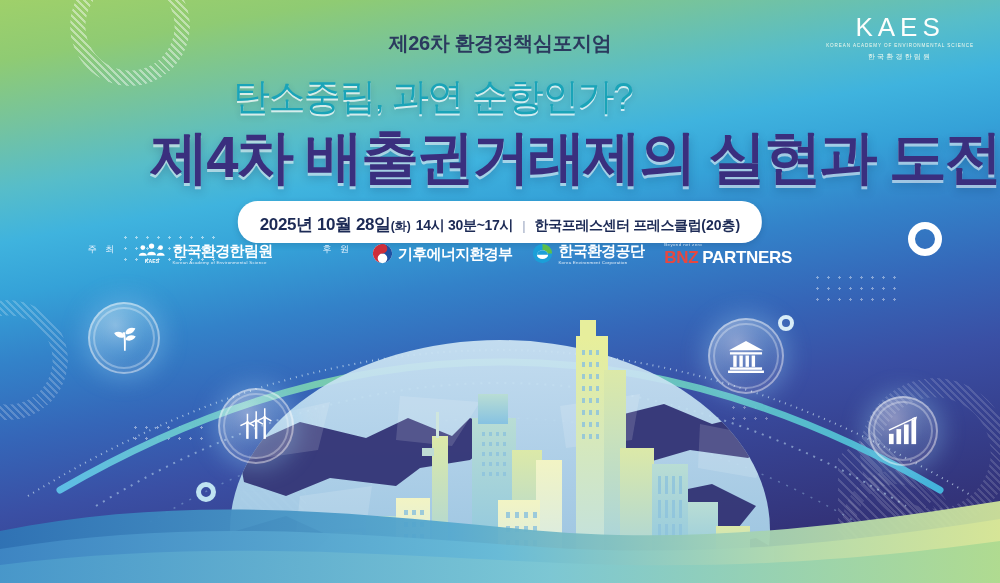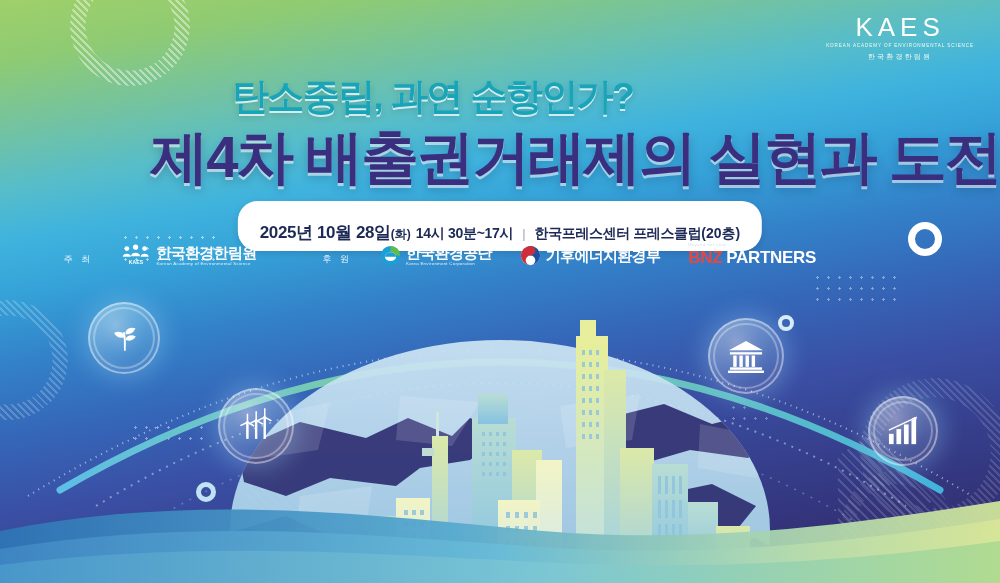--- a/index.html
+++ b/index.html
@@ -125,52 +125,52 @@
 
   #eyebrow {
     position:absolute; top:30px; left:0; width:1000px;
     text-align:center;
     font-size:20px; font-weight:700; letter-spacing:-.4px;
     color:#2b3a5e;
   }
   #subtitle {
     position:absolute; top:72px; left:0; width:865px;
     text-align:center;
-    font-size:37px; font-weight:700; letter-spacing:-1.6px;
+    font-size:37px; font-weight:400; letter-spacing:-1.6px;
     color:#1aa4b8;
     text-shadow:0 2px 0 rgba(255,255,255,.75), 0 3px 6px rgba(0,40,70,.18);
   }
   #headline {
     position:absolute; top:119px; left:0; width:1000px;
     text-align:right;
     font-size:58px; font-weight:700; letter-spacing:-2.4px;
     color:#3a2f7e;
     text-shadow:0 3px 0 rgba(255,255,255,.55), 0 5px 10px rgba(10,30,80,.25);
     white-space:nowrap;
   }
 
   #datepill {
     position:absolute; top:201px; left:50%; transform:translateX(-50%);
     background:#ffffff; border-radius:20px;
-    padding:20px 22px 7px;
+    padding:12px 22px 7px;
     display:flex; align-items:baseline; gap:0;
     white-space:nowrap;
     box-shadow:0 2px 6px rgba(10,40,80,.18);
   }
   #datepill .d-main { font-size:17px; font-weight:700; color:#1c2a55; letter-spacing:-.4px; }
   #datepill .d-sub  { font-size:12px; font-weight:700; color:#1c2a55; }
   #datepill .d-time { font-size:14px; font-weight:700; color:#1c2a55; margin-left:5px; letter-spacing:-.3px; }
   #datepill .d-div  { color:#9aa6c0; margin:0 9px; font-size:13px; }
   #datepill .d-place{ font-size:14px; font-weight:700; color:#1c2a55; letter-spacing:-.4px;text-align:center;}
   #datepill .d-floor{ font-size:14px; font-weight:700; color:#1c2a55; }
 
   
   #sponsors {
     position:absolute; top:243px; left:0; width:880px;
-    display:flex; align-items:flex-end; justify-content:center; gap:28px;
+    display:flex; align-items:flex-start; justify-content:center; gap:20px;
     color:#ffffff; white-space:nowrap;
   }
   .sp-label { font-size:9px; letter-spacing:3px; font-weight:400; color:#eaf4ff; }
   .sp-item  { display:flex; align-items:center; gap:5px; }
   .sp-name-kr { font-size:15px; font-weight:700; letter-spacing:-.7px; line-height:1.05; }
   .sp-name-en { font-size:4.4px; letter-spacing:.25px; color:#e4f0fb; margin-top:1px; }
   .sp-stack { display:flex; flex-direction:column; justify-content:center; }
   .sp-gap { width:10px; }
   .bnz { display:flex; flex-direction:column; line-height:1; }
   .bnz-tag { font-size:4.4px; letter-spacing:.4px; color:#cfe2f5; margin-bottom:2px; }
@@ -467,20 +467,21 @@
   <div class="solid-ring sr1"></div>
   <div class="solid-ring sr2"></div>
   <div class="solid-ring sr3"></div>
 
   <div id="kaes-mark">
     <div class="kaes-word">KAES</div>
     <div class="kaes-en">KOREAN ACADEMY OF ENVIRONMENTAL SCIENCE</div>
     <div class="kaes-kr">한국환경한림원</div>
   </div>
 
+  <div id="eyebrow">제26차 환경정책심포지엄</div>
   <div id="subtitle">탄소중립, 과연 순항인가?</div>
   <div id="headline">제4차 배출권거래제의 실현과 도전</div>
 
   <div id="datepill">
     <span class="d-main">2025년 10월 28일</span>
     <span class="d-sub">(화)</span>
     <span class="d-time">14시 30분~17시</span>
     <span class="d-div">|</span>
     <span class="d-place">한국프레스센터 프레스클럽</span>
     <span class="d-floor">(20층)</span>
@@ -506,40 +507,40 @@
         <span class="sp-name-kr">한국환경한림원</span>
         <span class="sp-name-en">Korean Academy of Environmental Science</span>
       </span>
     </span>
 
     <span class="sp-gap"></span>
     <span class="sp-label">후 원</span>
 
     <span class="sp-item">
       <svg width="21" height="21" viewBox="0 0 24 24">
+        <circle cx="12" cy="12" r="11" fill="#ffffff"></circle>
+        <path d="M12 1 A11 11 0 0 1 12 23 A5.5 5.5 0 0 0 12 12 A5.5 5.5 0 0 1 12 1 Z" fill="#1e50a2"></path>
+        <path d="M12 1 A11 11 0 0 0 12 23 A5.5 5.5 0 0 1 12 12 A5.5 5.5 0 0 0 12 1 Z" fill="#cd2e3a"></path>
+      </svg>
+      <span class="sp-name-kr">기후에너지환경부</span>
+    </span>
+
+    <span class="sp-item">
+      <svg width="21" height="21" viewBox="0 0 24 24">
         <circle cx="12" cy="12" r="11" fill="#1b9fd8"></circle>
         <path d="M12 1 A11 11 0 0 1 23 12 L12 12 Z" fill="#5ebd4a"></path>
         <ellipse cx="12" cy="13.4" rx="6.4" ry="5" fill="#ffffff"></ellipse>
         <path d="M5.6 13.4 A6.4 5 0 0 1 18.4 13.4 Z" fill="#1b9fd8"></path>
       </svg>
       <span class="sp-stack">
         <span class="sp-name-kr">한국환경공단</span>
         <span class="sp-name-en">Korea Environment Corporation</span>
       </span>
     </span>
 
-    <span class="sp-item">
-      <svg width="21" height="21" viewBox="0 0 24 24">
-        <circle cx="12" cy="12" r="11" fill="#ffffff"></circle>
-        <path d="M12 1 A11 11 0 0 1 12 23 A5.5 5.5 0 0 0 12 12 A5.5 5.5 0 0 1 12 1 Z" fill="#1e50a2"></path>
-        <path d="M12 1 A11 11 0 0 0 12 23 A5.5 5.5 0 0 1 12 12 A5.5 5.5 0 0 0 12 1 Z" fill="#cd2e3a"></path>
-      </svg>
-      <span class="sp-name-kr">기후에너지환경부</span>
-    </span>
-
     <span class="bnz">
       <span class="bnz-tag">Beyond net zero</span>
       <span class="bnz-main">
         <span class="bnz-b">BN</span><span class="bnz-z">Z</span><span class="bnz-partners">PARTNERS</span>
       </span>
     </span>
 
   </div>
 </div>
 

